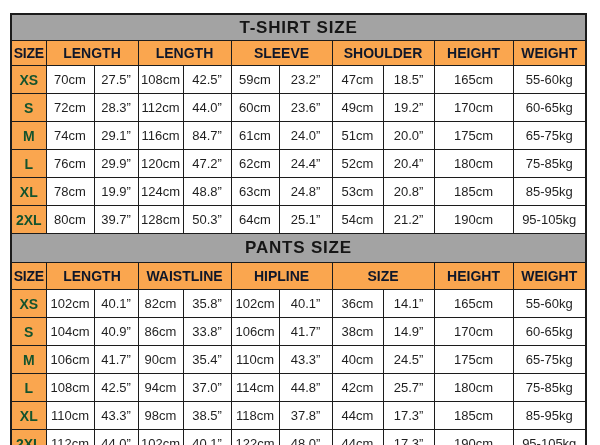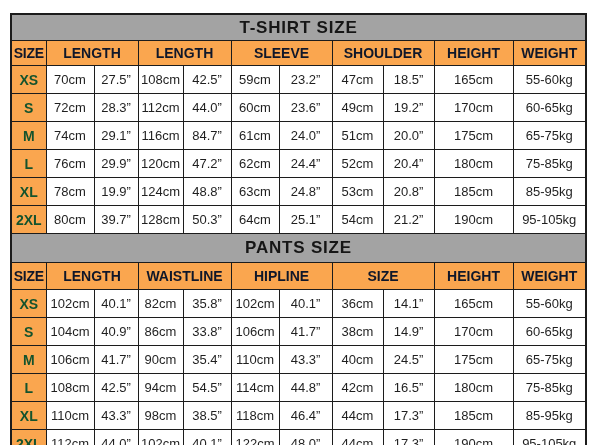--- a/index.html
+++ b/index.html
@@ -224,36 +224,36 @@
       <td>40cm</td>
       <td>24.5”</td>
       <td>175cm</td>
       <td>65-75kg</td>
     </tr>
     <tr class="data-row">
       <td class="sz">L</td>
       <td>108cm</td>
       <td>42.5”</td>
       <td>94cm</td>
-      <td>54.5”</td>
+      <td>37.0”</td>
       <td>114cm</td>
       <td>44.8”</td>
       <td>42cm</td>
-      <td>16.5”</td>
+      <td>25.7”</td>
       <td>180cm</td>
       <td>75-85kg</td>
     </tr>
     <tr class="data-row">
       <td class="sz">XL</td>
       <td>110cm</td>
       <td>43.3”</td>
       <td>98cm</td>
       <td>38.5”</td>
       <td>118cm</td>
-      <td>46.4”</td>
+      <td>37.8”</td>
       <td>44cm</td>
       <td>17.3”</td>
       <td>185cm</td>
       <td>85-95kg</td>
     </tr>
     <tr class="data-row">
       <td class="sz">2XL</td>
       <td>112cm</td>
       <td>44.0”</td>
       <td>102cm</td>

